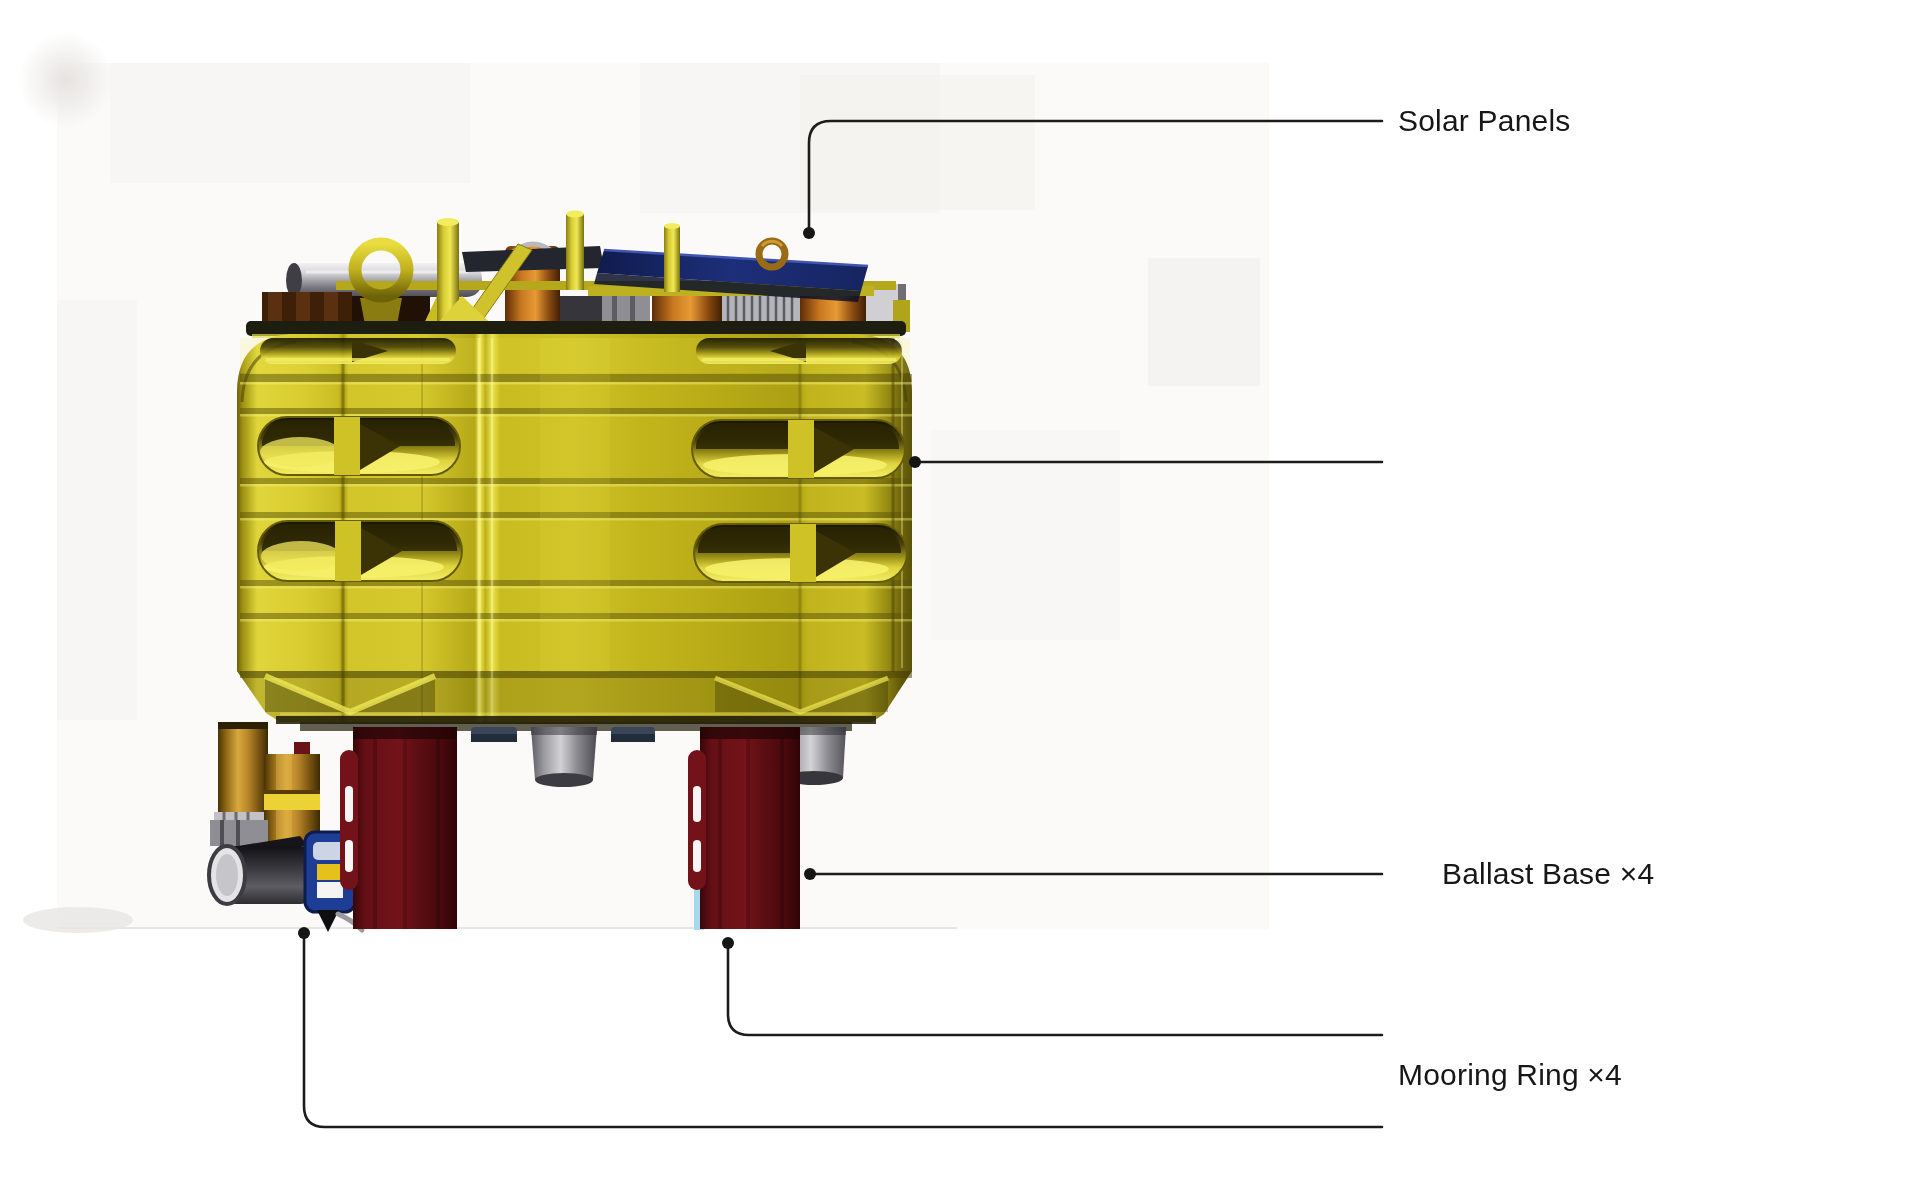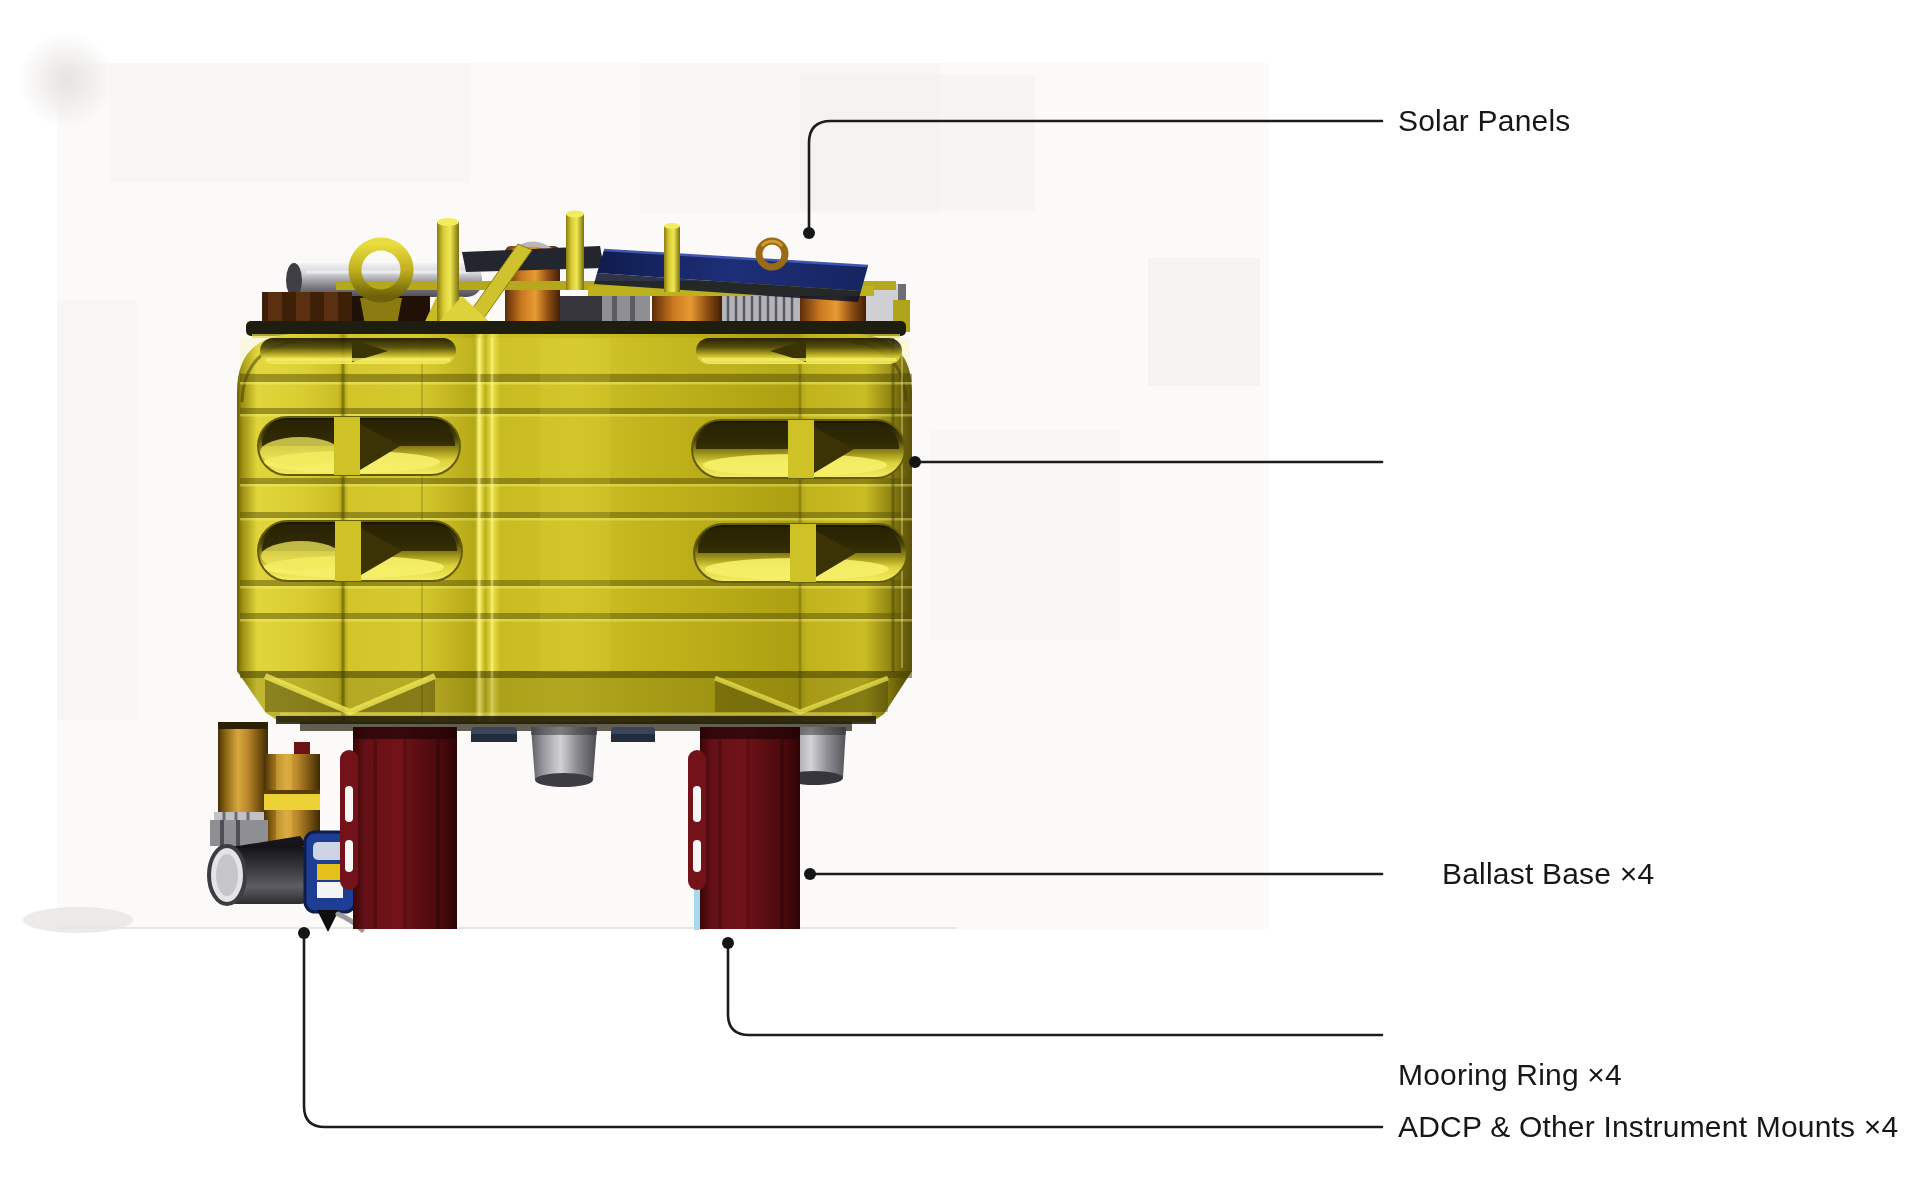--- a/index.html
+++ b/index.html
@@ -383,14 +383,13 @@
         <path d="M 728 943 L 728 1014 Q 728 1035 749 1035 L 1382 1035" class="leader-path"></path>
         <circle cx="728" cy="943" r="6" class="leader-dot"></circle>
         <path d="M 304 933 L 304 1106 Q 304 1127 325 1127 L 1382 1127" class="leader-path"></path>
         <circle cx="304" cy="933" r="6" class="leader-dot"></circle>
       </g>
 </svg>
 
   <div class="callout-label" style="left: 1398px; top: 121px;">Solar Panels</div>
   <div class="callout-label" style="left: 1442px; top: 874px;">Ballast Base ×4</div>
   <div class="callout-label" style="left: 1398px; top: 1035px; margin-top: 40px;">Mooring Ring ×4</div>
-  <div class="callout-label" style="left: 1398px; top: 1127px;">ADCP &amp; Other Instrument Mounts ×4</div>
 </div>
 
 </body></html>

